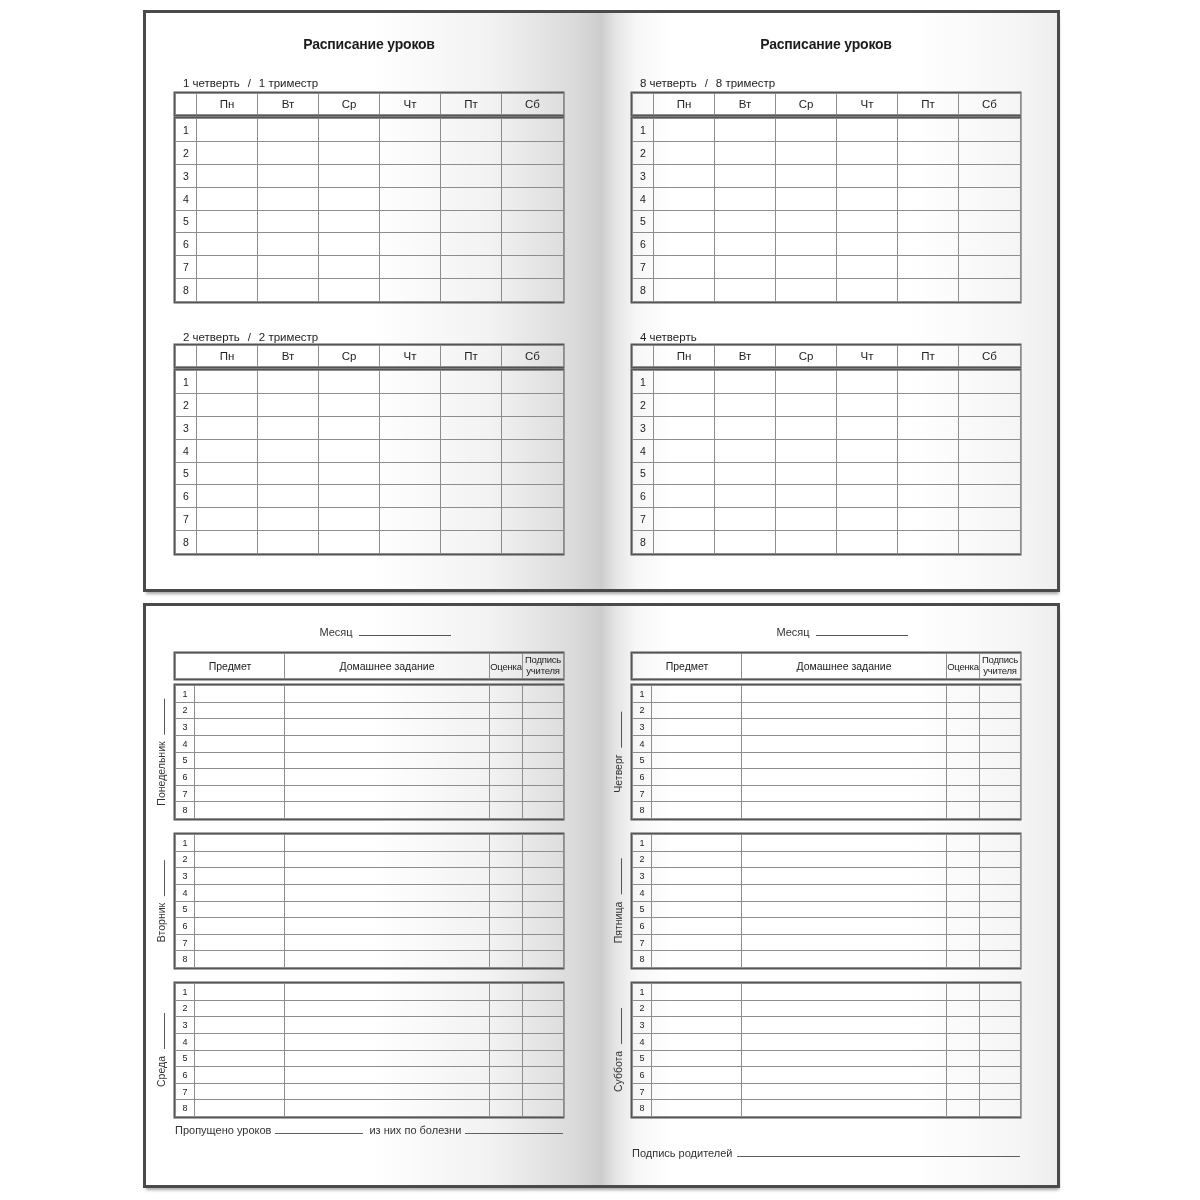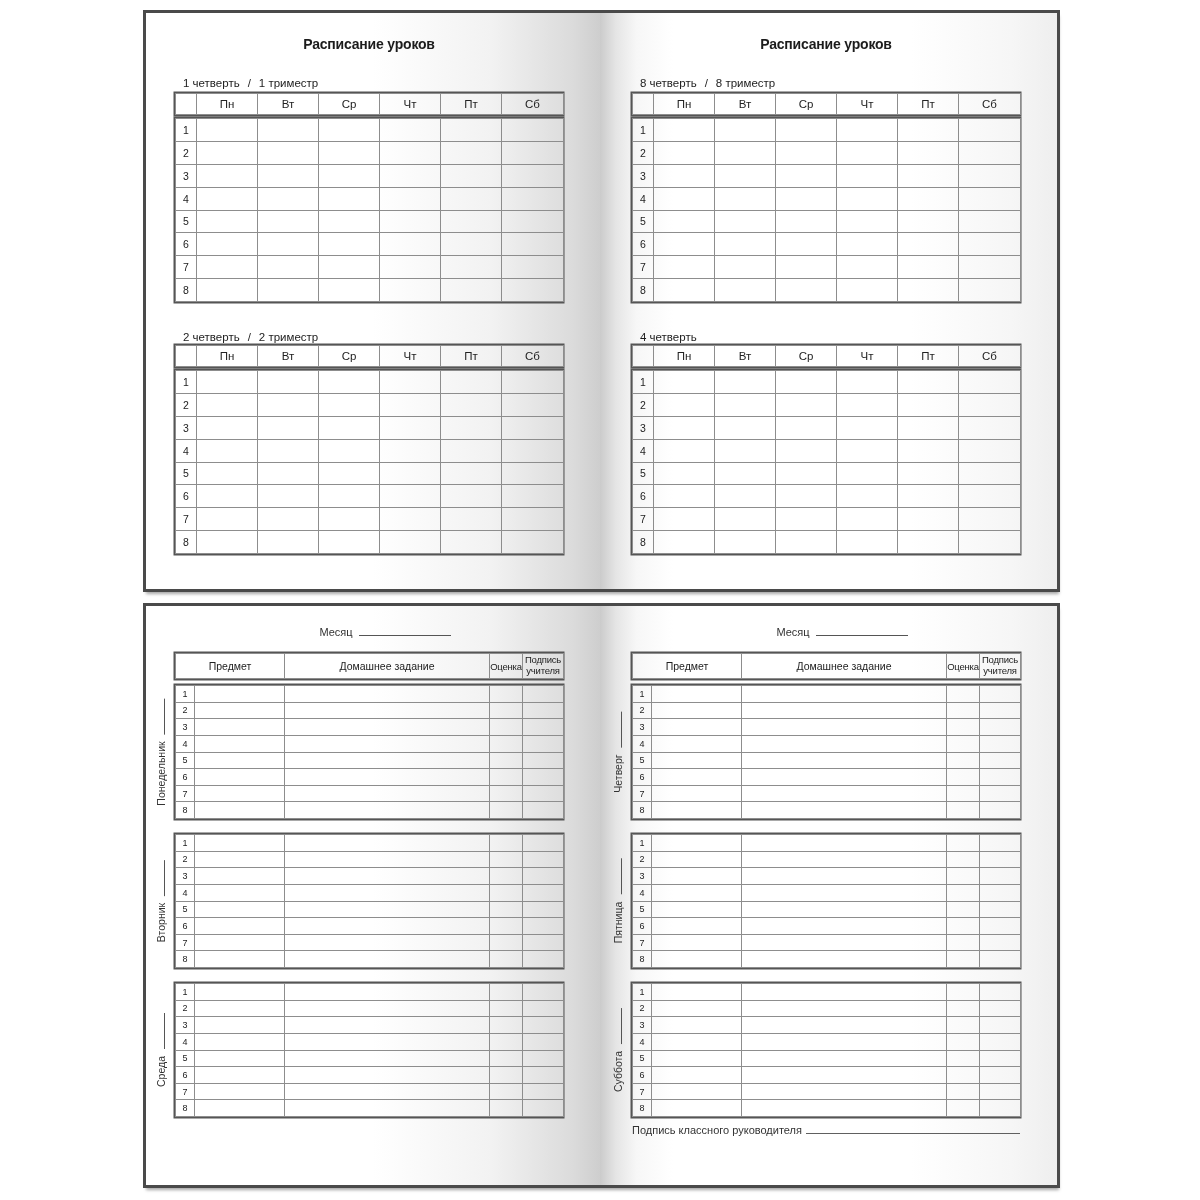--- a/index.html
+++ b/index.html
@@ -1029,17 +1029,23 @@
             <td class="dnum">8</td>
             <td></td>
             <td></td>
             <td></td>
             <td></td>
           </tr>
         </tbody>
       </table>
   </div>
 
-  <div class="foot-row" style="left:486px;top:514px;width:388px;height:16px">
-    <span>Подпись классного руководителя</span>
+  <div class="foot-row" style="left:29px;top:514px;width:388px;height:16px">
+    <span>Пропущено уроков</span>
+    <span class="fill-line fl-fixed"></span>
+    <span>из них по болезни</span>
     <span class="fill-line fl-grow"></span>
   </div>
+  <div class="foot-row" style="left:486px;top:537px;width:388px;height:16px">
+    <span>Подпись родителей</span>
+    <span class="fill-line fl-grow"></span>
+  </div>
 </div>
 
 </body></html>

